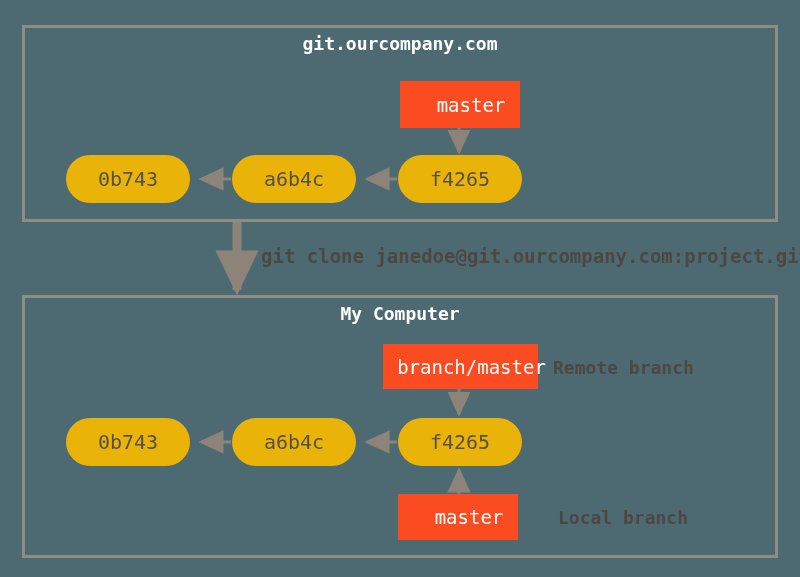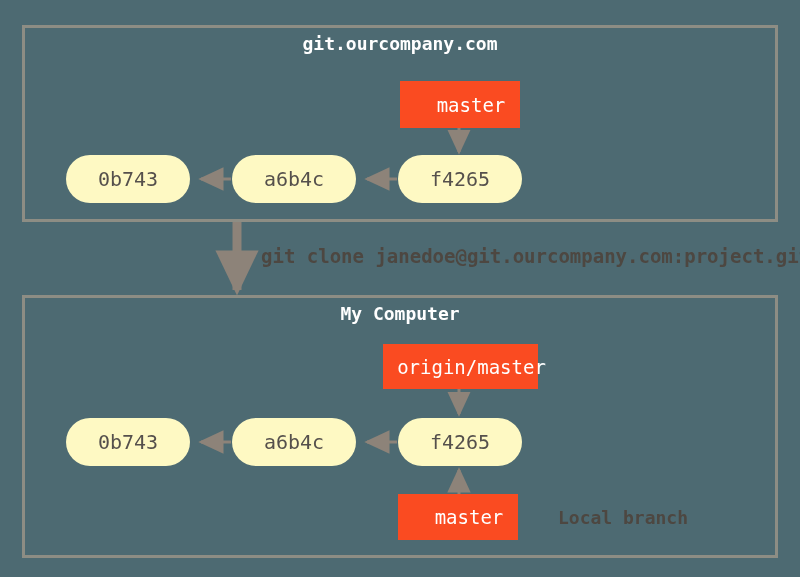--- a/index.html
+++ b/index.html
@@ -25,21 +25,21 @@
     font-family: "DejaVu Sans Mono", "Liberation Mono", monospace;
     font-size: 18px;
     font-weight: bold;
     color: #ffffff;
     white-space: nowrap;
     text-align: center;
     letter-spacing: 0px;
   }
   .commit {
     position: absolute;
-    background: #fef9c3;
+    background: #eab308;
     border-radius: 24px;
     box-sizing: border-box;
     display: flex;
     align-items: center;
     justify-content: center;
     font-family: "DejaVu Sans Mono", "Liberation Mono", monospace;
     font-size: 20px;
     color: #55504c;
   }
   .branch {
@@ -147,23 +147,24 @@
     <span>f4265</span>
   </div>
 
   <div class="cmd" style="left:261px; top:245px;">git clone janedoe@git.ourcompany.com:project.git</div>
 
   <div class="panel" style="left:22px; top:295px; width:756px; height:263px;"></div>
 
   <div class="panel-title" style="left:222px; top:303px; width:356px;">My Computer</div>
 
   <div class="branch" style="left:383px; top:344px; width:155px; height:45px;">
-    <span>origin/master</span>
+    <span>branch/master</span>
   </div>
 
+  <div class="annot" style="left:553px; top:357px;">Remote branch</div>
 
   <div class="commit" style="left:66px; top:418px; width:124px; height:48px;">
     <span>0b743</span>
   </div>
 
   <div class="commit" style="left:232px; top:418px; width:124px; height:48px;">
     <span>a6b4c</span>
   </div>
 
   <div class="commit" style="left:398px; top:418px; width:124px; height:48px;">

